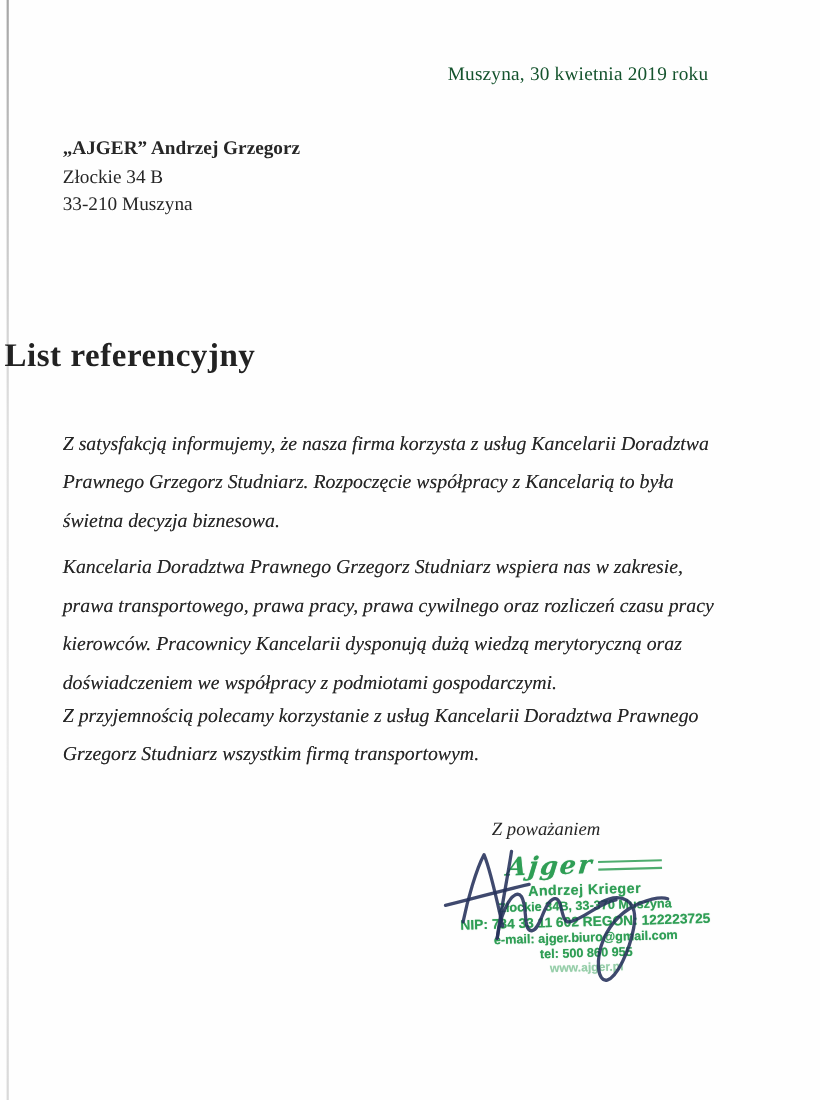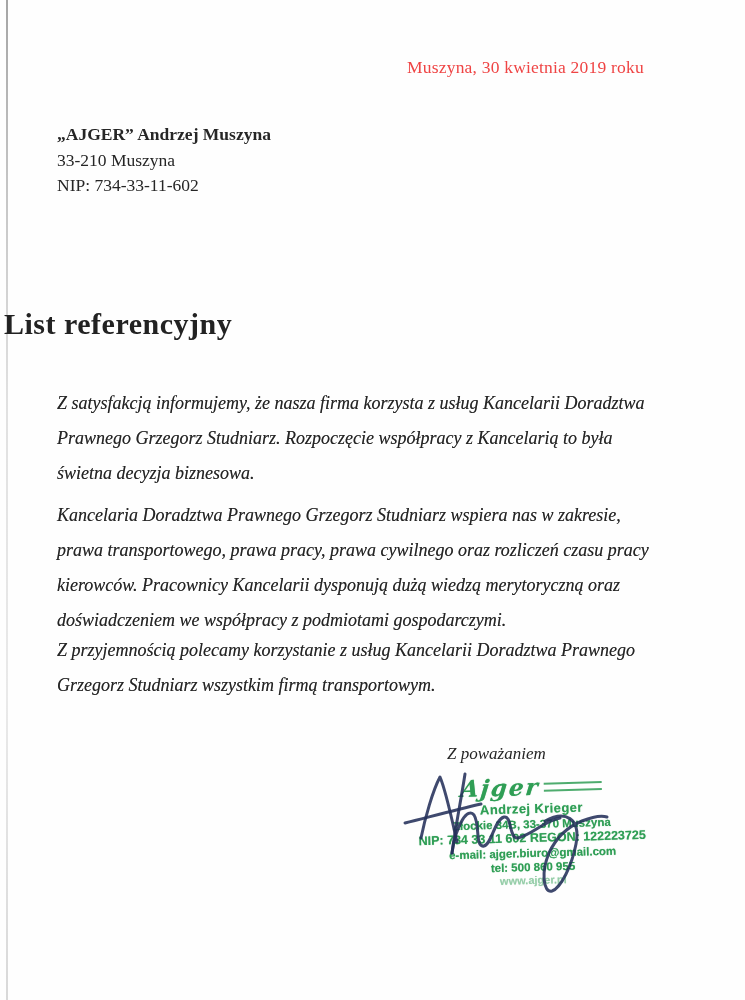--- a/index.html
+++ b/index.html
@@ -25,21 +25,21 @@
     height: 100%;
     background: linear-gradient(to bottom, #8f8f8f 0%, #b5b5b5 18%, #d9d9d9 40%, #e4e4e4 70%, #cfcfcf 100%);
     opacity: 0.8;
   }
   .dateline {
     position: absolute;
     left: 407px;
     top: 57px;
     font-size: 17.5px;
     letter-spacing: 0.2px;
-    color: #ef4444;
+    color: #14532d;
   }
   .sender {
     position: absolute;
     left: 57px;
     top: 122px;
     font-size: 17.5px;
     line-height: 25.5px;
     color: #262626;
   }
   .sender .sender-name { font-weight: bold; }
@@ -145,23 +145,23 @@
 </head>
 <body>
 
 <div class="page">
 
   <div class="scan-edge"></div>
 
   <div class="dateline">Muszyna, 30 kwietnia 2019 roku</div>
 
   <div class="sender">
-    <div class="sender-name">„AJGER” Andrzej Muszyna</div>
+    <div class="sender-name">„AJGER” Andrzej Grzegorz</div>
+    <div>Złockie 34 B</div>
     <div>33-210 Muszyna</div>
-    <div>NIP: 734-33-11-602</div>
   </div>
 
   <h1 class="title">List referencyjny</h1>
 
   <p class="body-par p1">Z satysfakcją informujemy, że nasza firma korzysta z usług Kancelarii Doradztwa Prawnego Grzegorz Studniarz. Rozpoczęcie współpracy z Kancelarią to była świetna decyzja biznesowa.</p>
   <p class="body-par p2">Kancelaria Doradztwa Prawnego Grzegorz Studniarz wspiera nas w zakresie, prawa transportowego, prawa pracy, prawa cywilnego oraz rozliczeń czasu pracy kierowców. Pracownicy Kancelarii dysponują dużą wiedzą merytoryczną oraz doświadczeniem we współpracy z podmiotami gospodarczymi.</p>
   <p class="body-par p3">Z przyjemnością polecamy korzystanie z usług Kancelarii Doradztwa Prawnego Grzegorz Studniarz  wszystkim firmą transportowym.</p>
 
   <div class="closing">Z poważaniem</div>
 

